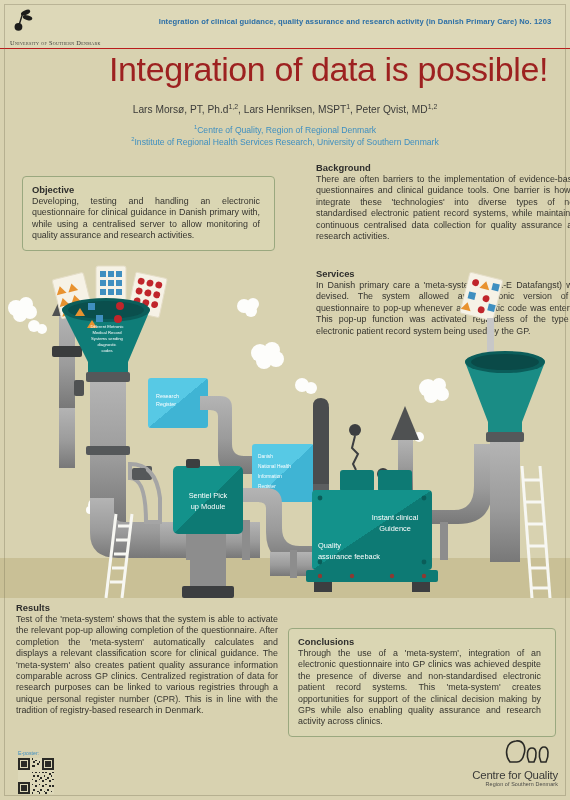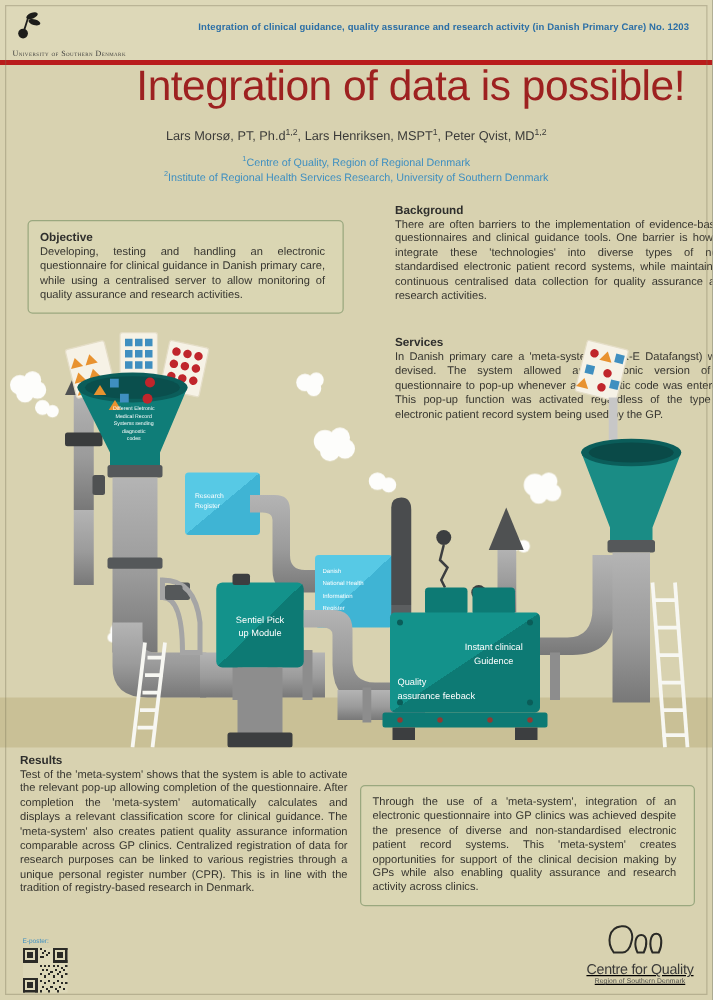--- a/index.html
+++ b/index.html
@@ -15,21 +15,21 @@
   
   #poster:before{
     content:"";position:absolute;left:4px;top:4px;right:4px;bottom:4px;
     border:1px solid rgba(120,115,85,.35);pointer-events:none;z-index:60;
   }
 
   
   .header{
     position:absolute;left:0;top:0;width:570px;height:48px;
     background:#ddd8b8;
-    border-bottom:4px solid #b91c1c;
+    border-bottom:1px solid #b91c1c;
   }
   .sdu-logo{position:absolute;left:10px;top:8px;width:150px;}
   .sdu-mark{width:26px;height:26px;}
   .sdu-text{
     font-family:"Liberation Serif", serif;
     font-size:6.4px;letter-spacing:.35px;color:#3a3a38;
     margin-top:1px;white-space:nowrap;
     font-variant:small-caps;
   }
   .header-title{
@@ -92,21 +92,21 @@
     fill:#ffffff;font-family:"Liberation Sans",sans-serif;
   }
 
   
   .eposter{
     position:absolute;left:18px;top:750px;width:70px;
   }
   .eposter .lbl{font-size:5.2px;color:#3f8fc0;margin-bottom:2px;}
   .qr{width:36px;height:36px;display:block;}
 
-  .cfq{position:absolute;left:466px;top:738px;width:92px;text-align:center;text-decoration:underline;}
+  .cfq{position:absolute;left:466px;top:738px;width:92px;text-align:right;}
   .cfq .n1{font-size:11.4px;color:#3a3a38;margin-top:1px;letter-spacing:-.2px;}
   .cfq .n2{font-size:5.4px;color:#4a4a46;letter-spacing:.1px;}
 </style>
 </head>
 <body>
 
 <div id="poster">
 
   <div class="header">
     <div class="sdu-logo">
@@ -127,21 +127,21 @@
     Lars Morsø, PT, Ph.d<sup>1,2</sup>, Lars Henriksen, MSPT<sup>1</sup>, Peter Qvist, MD<sup>1,2</sup>
   </div>
 
   <div class="affil">
     <div><sup>1</sup><span>Centre of Quality, Region of Regional Denmark</span></div>
     <div><sup>2</sup><span>Institute of Regional Health Services Research, University of Southern Denmark</span></div>
   </div>
 
   <div class="box" id="objective">
     <div class="sec-h">Objective</div>
-    <div class="sec-b">Developing, testing and handling an electronic questionnaire for clinical guidance in Danish primary care, while using a centralised server to allow monitoring of quality assurance and research activities.</div>
+    <div class="sec-b">Developing, testing and handling an electronic questionnaire for clinical guidance in Danish primary with, while using a centralised server to allow monitoring of quality assurance and research activities.</div>
   </div>
 
   <div class="plain" id="background">
     <div class="sec-h">Background</div>
     <div class="sec-b">There are often barriers to the implementation of evidence-based questionnaires and clinical guidance tools. One barrier is how to integrate these 'technologies' into diverse types of non-standardised electronic patient record systems, while maintaining continuous centralised data collection for quality assurance and research activities.</div>
   </div>
 
   <div class="plain" id="methods">
     <div class="sec-h">Services</div>
     <div class="sec-b">In Danish primary care a 'meta-system' (DAK-E Datafangst) was devised. The system allowed an electronic version of a questionnaire to pop-up whenever a diagnostic code was entered. This pop-up function was activated regardless of the type of electronic patient record system being used by the GP.</div>
@@ -430,20 +430,21 @@
       </g>
     </svg>
   </div>
 
   <div class="box" id="results">
     <div class="sec-h">Results</div>
     <div class="sec-b">Test of the 'meta-system' shows that the system is able to activate the relevant pop-up allowing completion of the questionnaire. After completion the 'meta-system' automatically calculates and displays a relevant classification score for clinical guidance. The 'meta-system' also creates patient quality assurance information comparable across GP clinics. Centralized registration of data for research purposes can be linked to various registries through a unique personal register number (CPR). This is in line with the tradition of registry-based research in Denmark.</div>
   </div>
 
   <div class="box" id="conclusions">
+    <div class="sec-h">Conclusions</div>
     <div class="sec-b">Through the use of a 'meta-system', integration of an electronic questionnaire into GP clinics was achieved despite the presence of diverse and non-standardised electronic patient record systems. This 'meta-system' creates opportunities for support of the clinical decision making by GPs while also enabling quality assurance and research activity across clinics.</div>
   </div>
 
   <div class="eposter">
     <div class="lbl">E-poster:</div>
     <svg class="qr" viewBox="0 0 21 21" shape-rendering="crispEdges">
       <rect width="21" height="21" fill="#ddd8b8"></rect>
       <g fill="#2a2a26">
         <rect x="0" y="0" width="7" height="1"></rect>
           <rect x="0" y="6" width="7" height="1"></rect>

